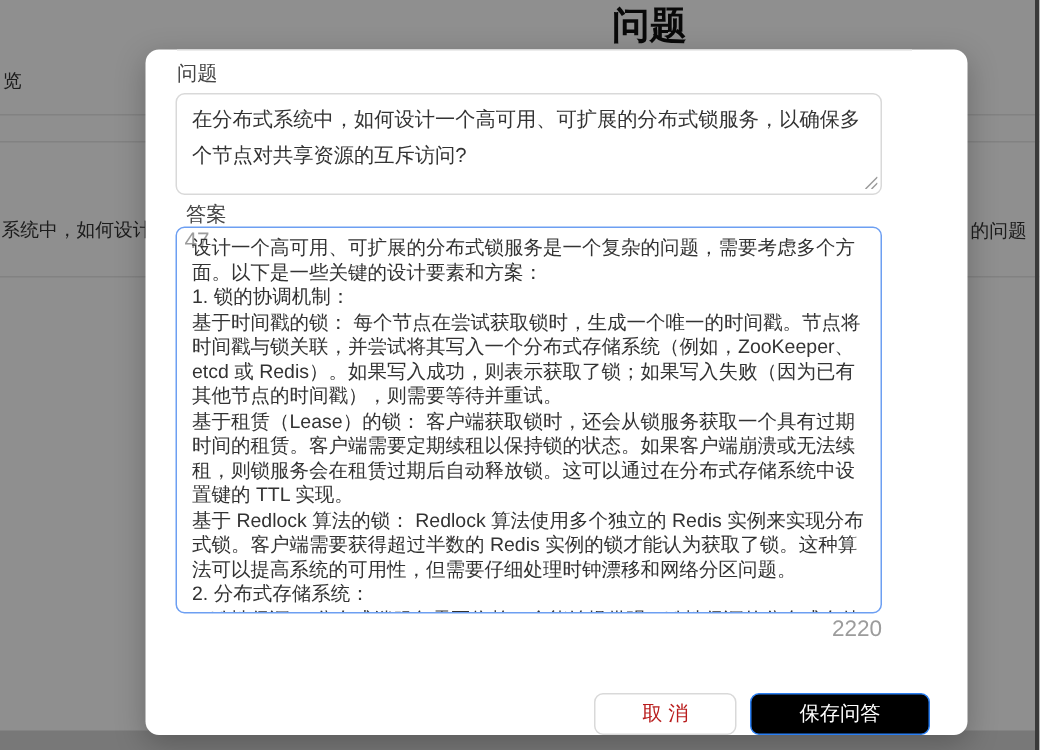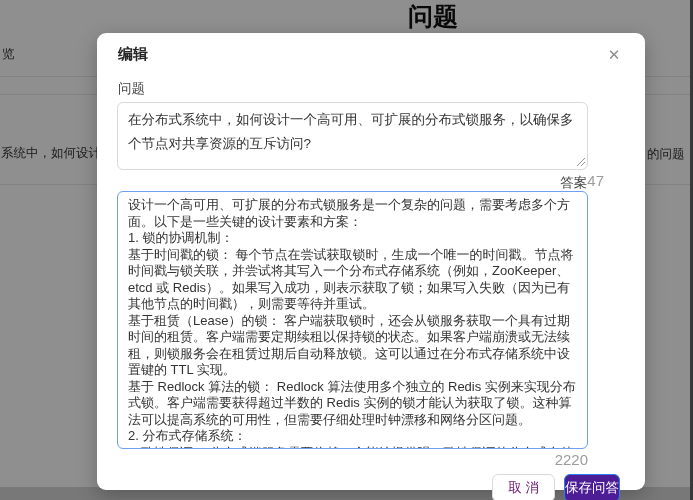--- a/index.html
+++ b/index.html
@@ -38,22 +38,22 @@
   .modal-close {
     position:absolute; top:11px; right:20px; width:22px; height:22px;
     border:none; background:transparent; color:#8c8c8c; font-size:15px;
     line-height:22px; text-align:center; cursor:pointer;
   }
   .header-divider { height:1px; background:#ececec; margin:0 37px 0 21px; }
   .modal-body { padding:6px 20px 0 20px; flex:1; }
   .field-label { font-size:13.5px; color:#454545; }
   .label-row-q { margin:0 0 4px 1px; }
   .between-row {
-    display:flex; justify-content:flex-end; align-items:flex-start;
-    width:471px; margin:2px 0 1px 16px; height:18px;
+    display:flex; justify-content:space-between; align-items:flex-start;
+    width:471px; margin:2px 0 1px 6px; height:18px;flex-direction:column;
   }
   .between-row .field-label { margin-left:1px; padding-top:2px; }
   .counter { font-size:15px; color:#9c9c9c; text-align:right; }
   textarea {
     display:block; width:471px; resize:none; outline:none;
     font-family:"Liberation Sans","DejaVu Sans",sans-serif;
     color:#333; background:#fff; overflow:hidden;
   }
   .question-input {
     height:68px; border:1px solid #d9d9d9; border-radius:6px;
@@ -67,44 +67,40 @@
   .resize-handle { position:absolute; right:3px; bottom:4px; width:9px; height:9px; pointer-events:none; }
   .answer-counter { width:471px; margin-top:2px; }
   .modal-footer {
     display:flex; justify-content:flex-end; gap:9px;
     padding:6px 25px 0 0;
   }
   .btn {
     height:28px; border-radius:6px; font-size:13.5px; cursor:pointer;
     font-family:"Liberation Sans","DejaVu Sans",sans-serif;
   }
-  .btn-cancel { background:#fff; border:1px solid #d9d9d9; color:#701a75; padding:0 15px; }
-  .btn-save { background:#4c1d95; border:1px solid #2b7ff2; color:#fff; padding:0 0; }
+  .btn-cancel { background:#fff; border:1px solid #d9d9d9; color:#b91c1c; padding:0 31px; }
+  .btn-save { background:#000000; border:1px solid #2b7ff2; color:#fff; padding:0 32px; }
 </style>
 </head>
 <body>
 
 <div class="page">
   <div class="page-title">问题</div>
   <span class="bg-frag bg-frag-toolbar">览</span>
   <div class="hairline hl-1"></div>
   <div class="hairline hl-2"></div>
   <span class="bg-frag bg-frag-q">系统中，如何设计一个</span>
   <span class="bg-frag bg-frag-a">的问题，需</span>
   <div class="hairline hl-3"></div>
   <div class="page-footer-band"></div>
 </div>
 
 <div class="mask"></div>
 
 <div class="modal">
-  <div class="modal-header">
-    <span class="modal-title">编辑</span>
-    <button class="modal-close">✕</button>
-  </div>
   <div class="header-divider"></div>
 
   <div class="modal-body">
     <div class="field-label label-row-q">问题</div>
 
     <div class="q-wrap">
       <textarea class="question-input" spellcheck="false" style="">在分布式系统中，如何设计一个高可用、可扩展的分布式锁服务，以确保多个节点对共享资源的互斥访问?</textarea>
       <svg class="resize-handle" viewBox="0 0 9 9">
         <line x1="1" y1="9" x2="9" y2="1" stroke="#999" stroke-width="1"></line>
         <line x1="5" y1="9" x2="9" y2="5" stroke="#999" stroke-width="1"></line>

